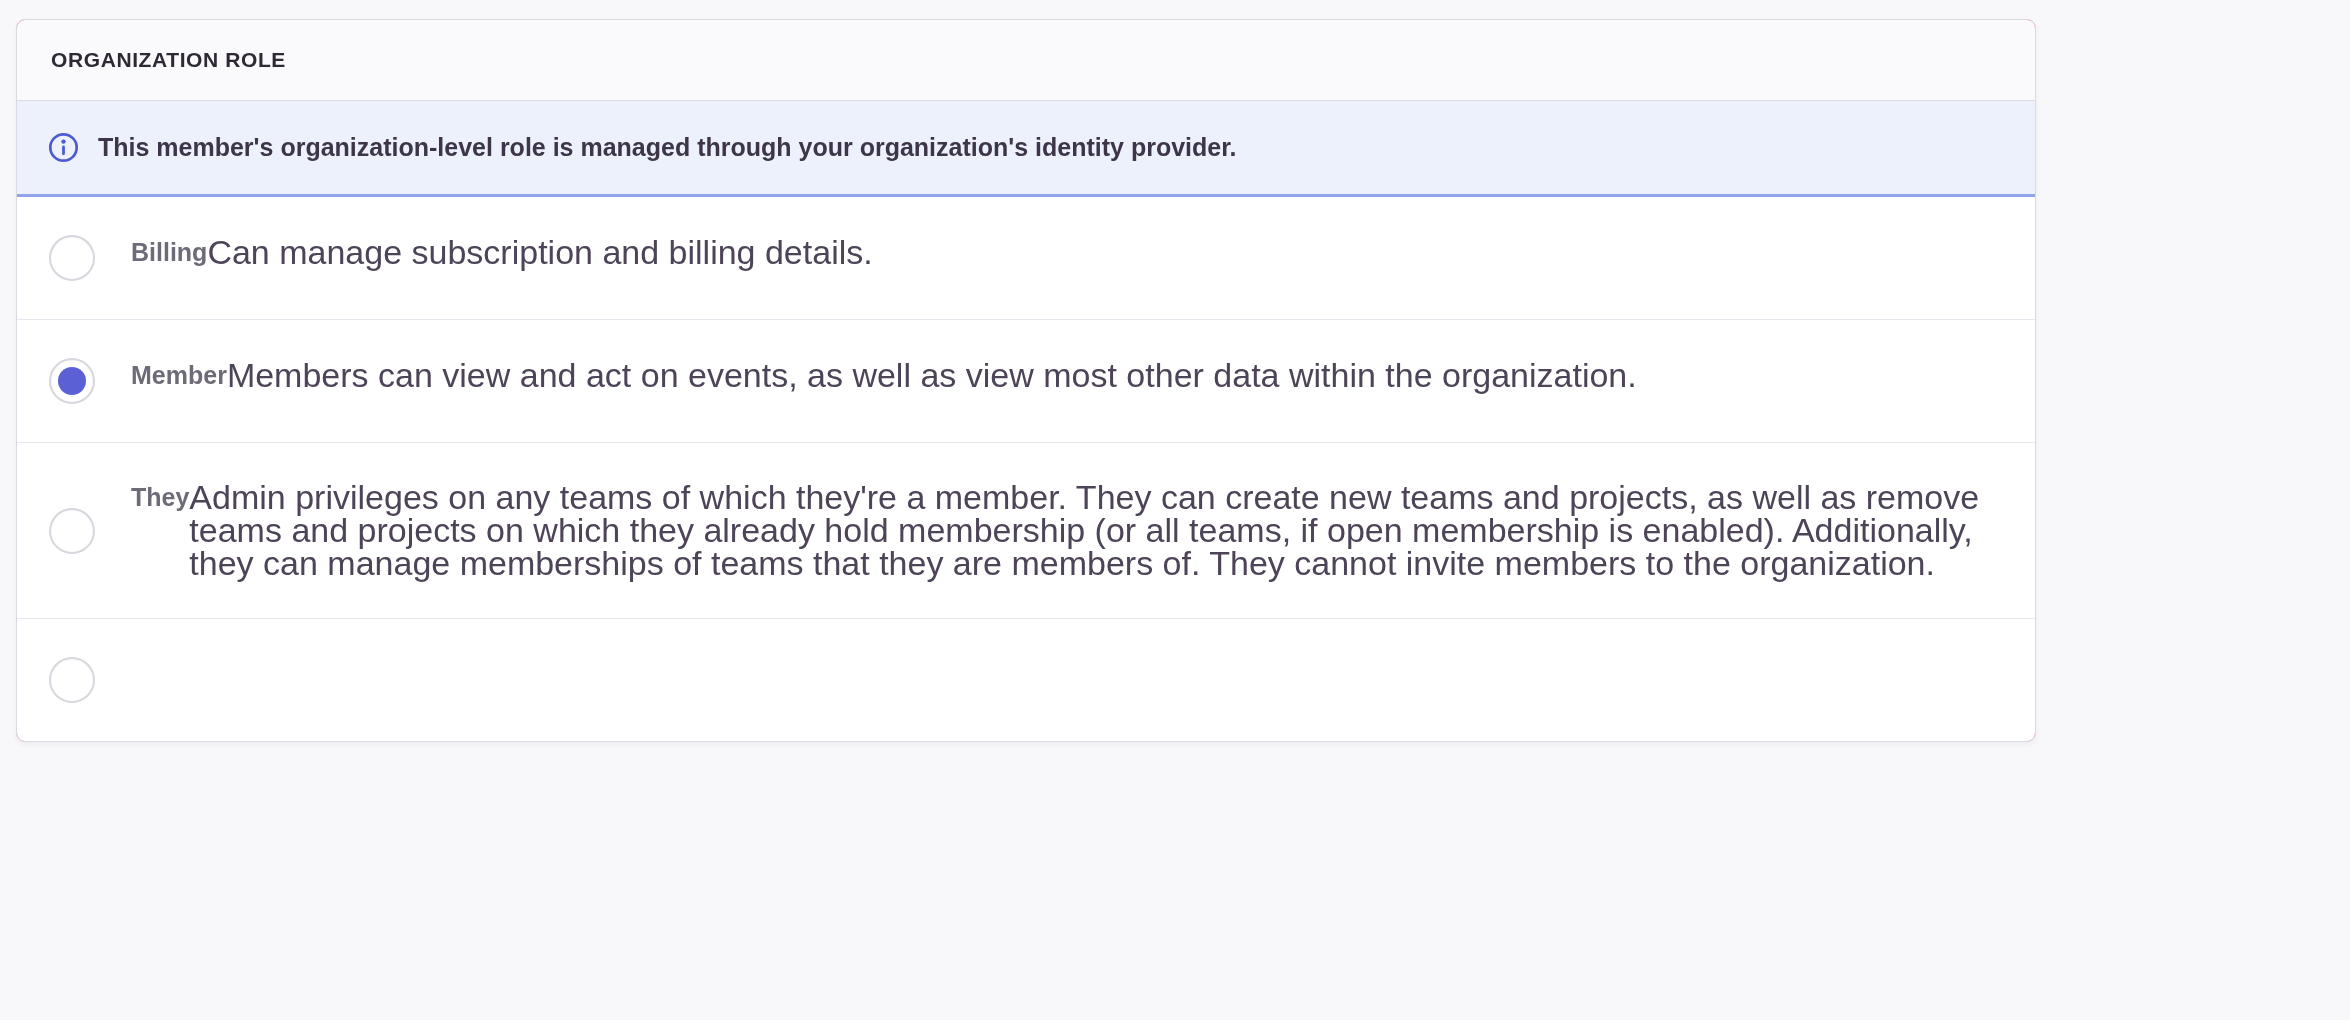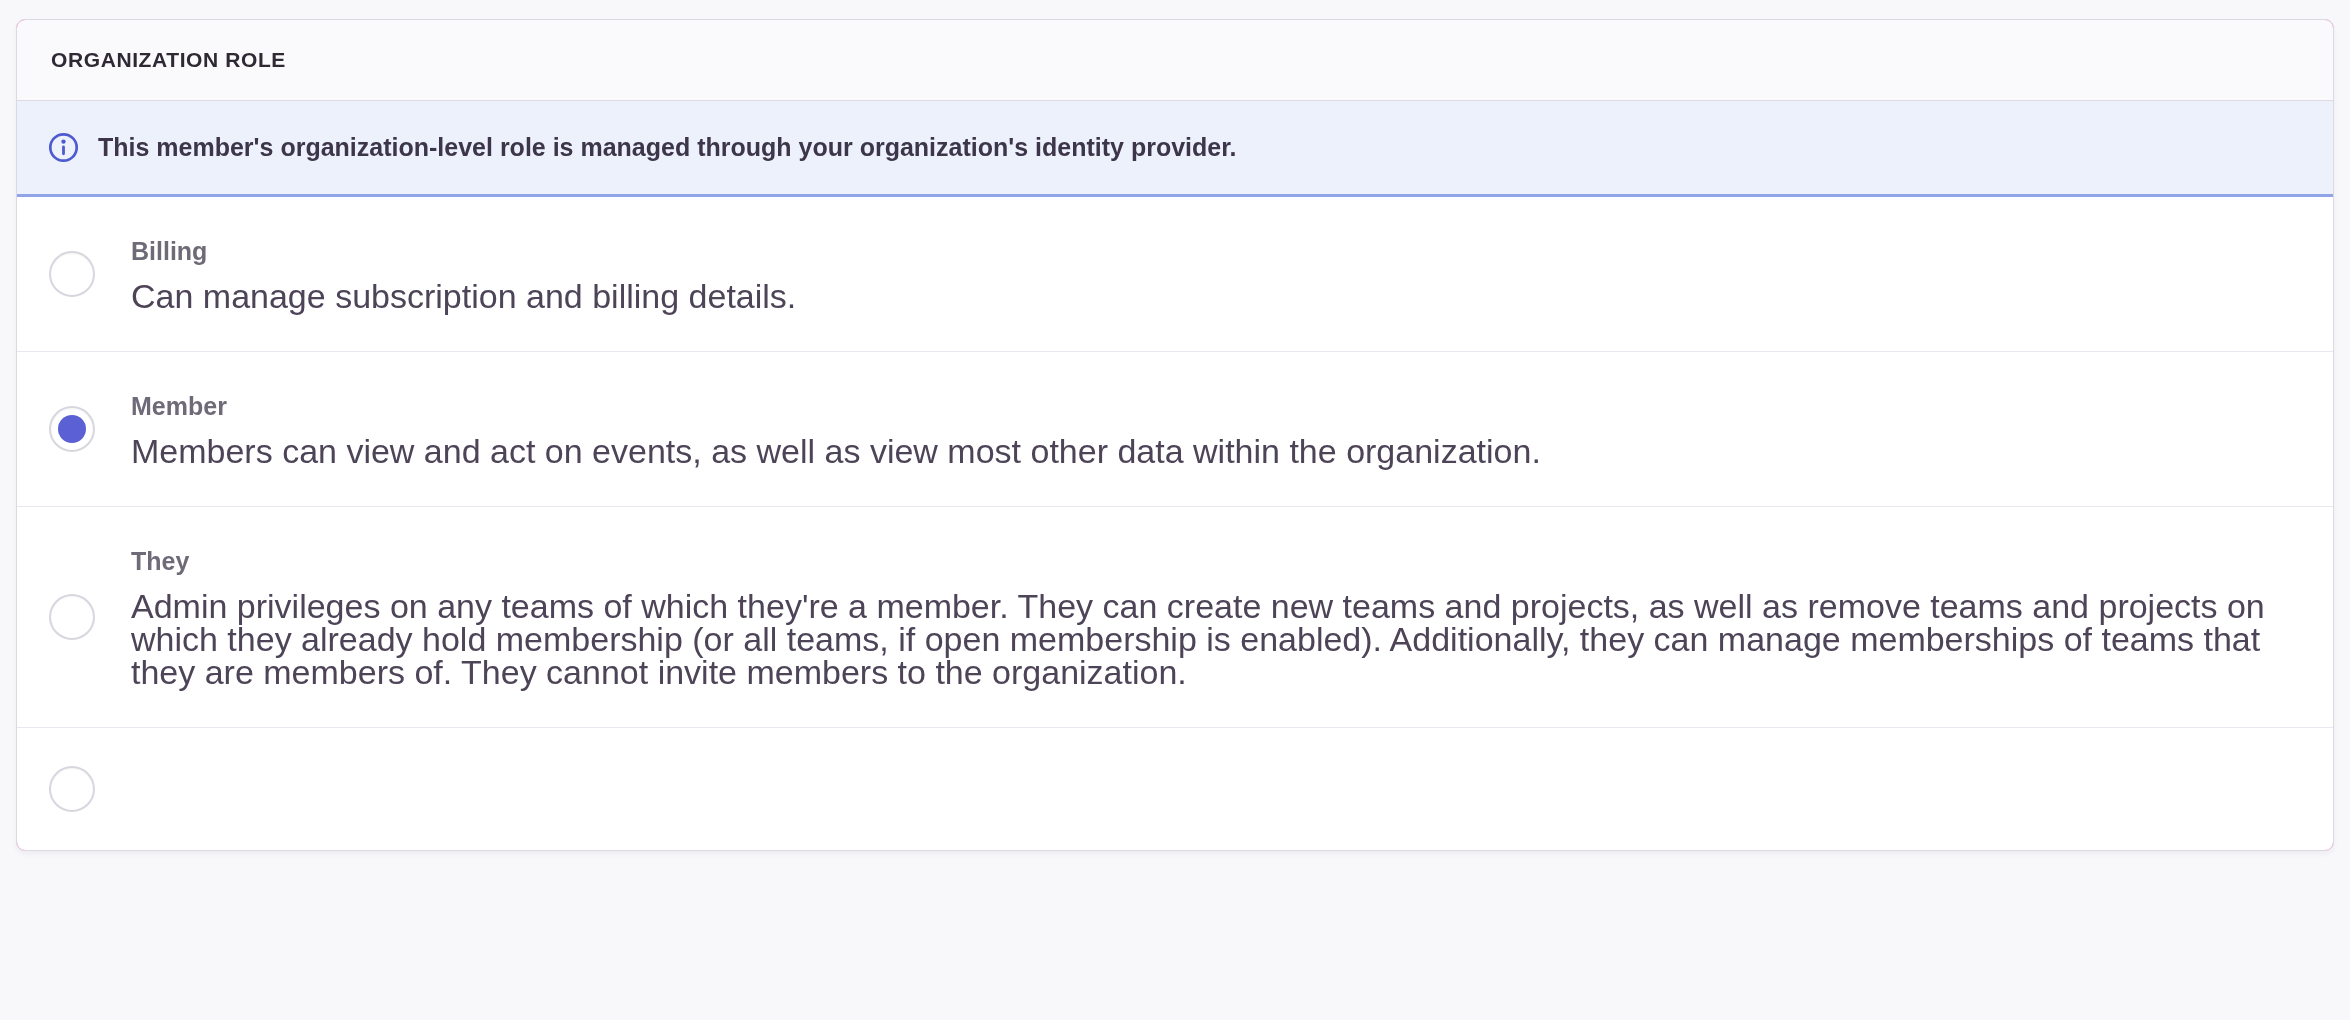--- a/index.html
+++ b/index.html
@@ -10,21 +10,21 @@
     background: var(--page-bg, #F8F8FA);
     font-family: "Liberation Sans", "DejaVu Sans", sans-serif;
     overflow: hidden;
   }
   * { box-sizing: border-box; }
 
   .panel {
     position: absolute;
     left: 16px;
     top: 19px;
-    width: 2318px;
+    width: 2020px;
     background: #ec4899;
     border: 1.5px solid #DBD9E2;
     border-radius: 9px;
     box-shadow: 0 3px 5px rgba(48, 40, 60, 0.05);
     overflow: hidden;
   }
 
   .panel-header {
     background: #FAF9FB;
     border-bottom: 1.5px solid #DDDAE3;
@@ -81,21 +81,21 @@
     position: absolute;
     left: 50%;
     top: 50%;
     width: 28px;
     height: 28px;
     border-radius: 50%;
     background: var(--accent, #5B61D4);
     transform: translate(-50%, -50%);
   }
 
-  .role-text { display: flex; flex-direction: column; }
+  .role-text { display: flex; flex-direction: row; }
   .role-title {
     font-size: 25px;
     line-height: 33px;
     font-weight: 600;
     color: #6E6A78;
     margin-bottom: 12px;
   }
   .role-desc {
     font-size: 34px;
     line-height: 33px;

